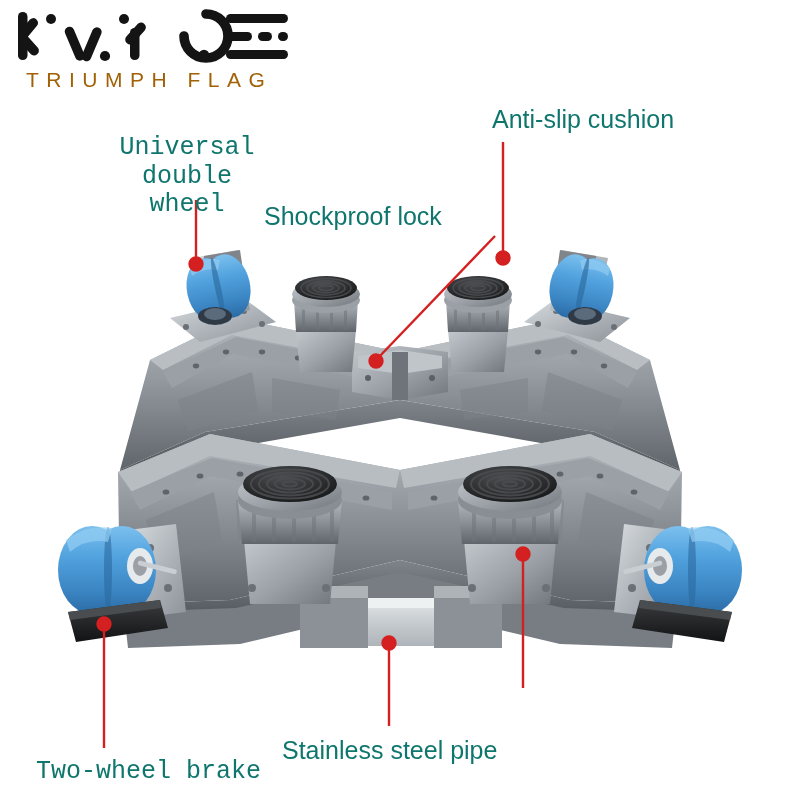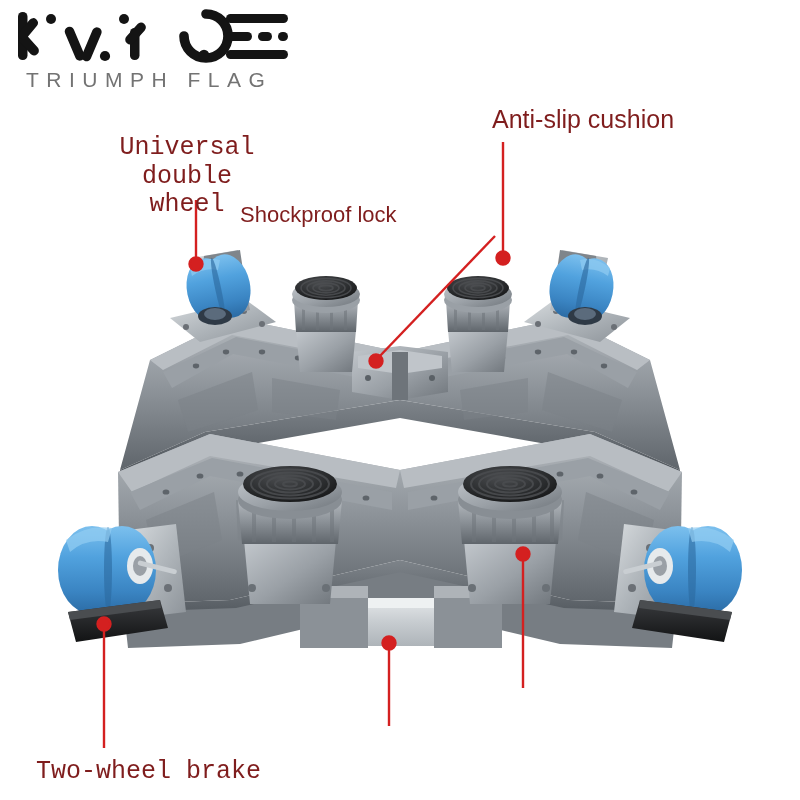--- a/index.html
+++ b/index.html
@@ -34,38 +34,38 @@
     width: 286px;
     height: 56px;
   }
   #logo-tagline {
     position: absolute;
     left: 12px;
     top: 60px;
     font-family: "Liberation Sans", sans-serif;
     font-size: 21px;
     letter-spacing: 7.5px;
-    color: #737373;
+    color: #a16207;
     font-weight: 400;
     white-space: nowrap;
   }
 
   
   .callout {
     position: absolute;
-    color: #7f1d1d;
+    color: #0f766e;
     font-family: "Liberation Sans", sans-serif;
     font-weight: 400;
     white-space: pre;
     line-height: 1.14;
   }
   .callout.two-line { white-space: pre-line; text-align: center; }
 
   #lbl-universal  { left: 104px; top: 134px; font-size: 25px; text-align: center; width: 166px; font-family: Liberation Mono, monospace; }
-  #lbl-shock      { left: 240px; top: 202px; font-size: 22px; }
+  #lbl-shock      { left: 264px; top: 202px; font-size: 25px; }
   #lbl-anti       { left: 492px; top: 105px; font-size: 25px; }
   #lbl-adjust     { left: 512px; top: 695px; font-size: 25px; }
   #lbl-stainless  { left: 282px; top: 736px; font-size: 25px; }
   #lbl-twowheel   { left: 36px;  top: 758px; font-size: 25px; font-family: Liberation Mono, monospace; }
 
   
   #leaders { position: absolute; left: 0; top: 0; width: 800px; height: 800px; }
 
   
   #product { position: absolute; left: 0; top: 0; width: 800px; height: 800px; }
@@ -424,16 +424,17 @@
   </svg>
 
   <div class="callout two-line" id="lbl-universal">Universal
 double wheel</div>
 
   <div class="callout" id="lbl-shock">Shockproof lock</div>
 
   <div class="callout" id="lbl-anti">Anti-slip cushion</div>
 
 
+  <div class="callout" id="lbl-stainless">Stainless steel pipe</div>
 
   <div class="callout" id="lbl-twowheel">Two-wheel brake</div>
 
 </div>
 
 </body></html>

